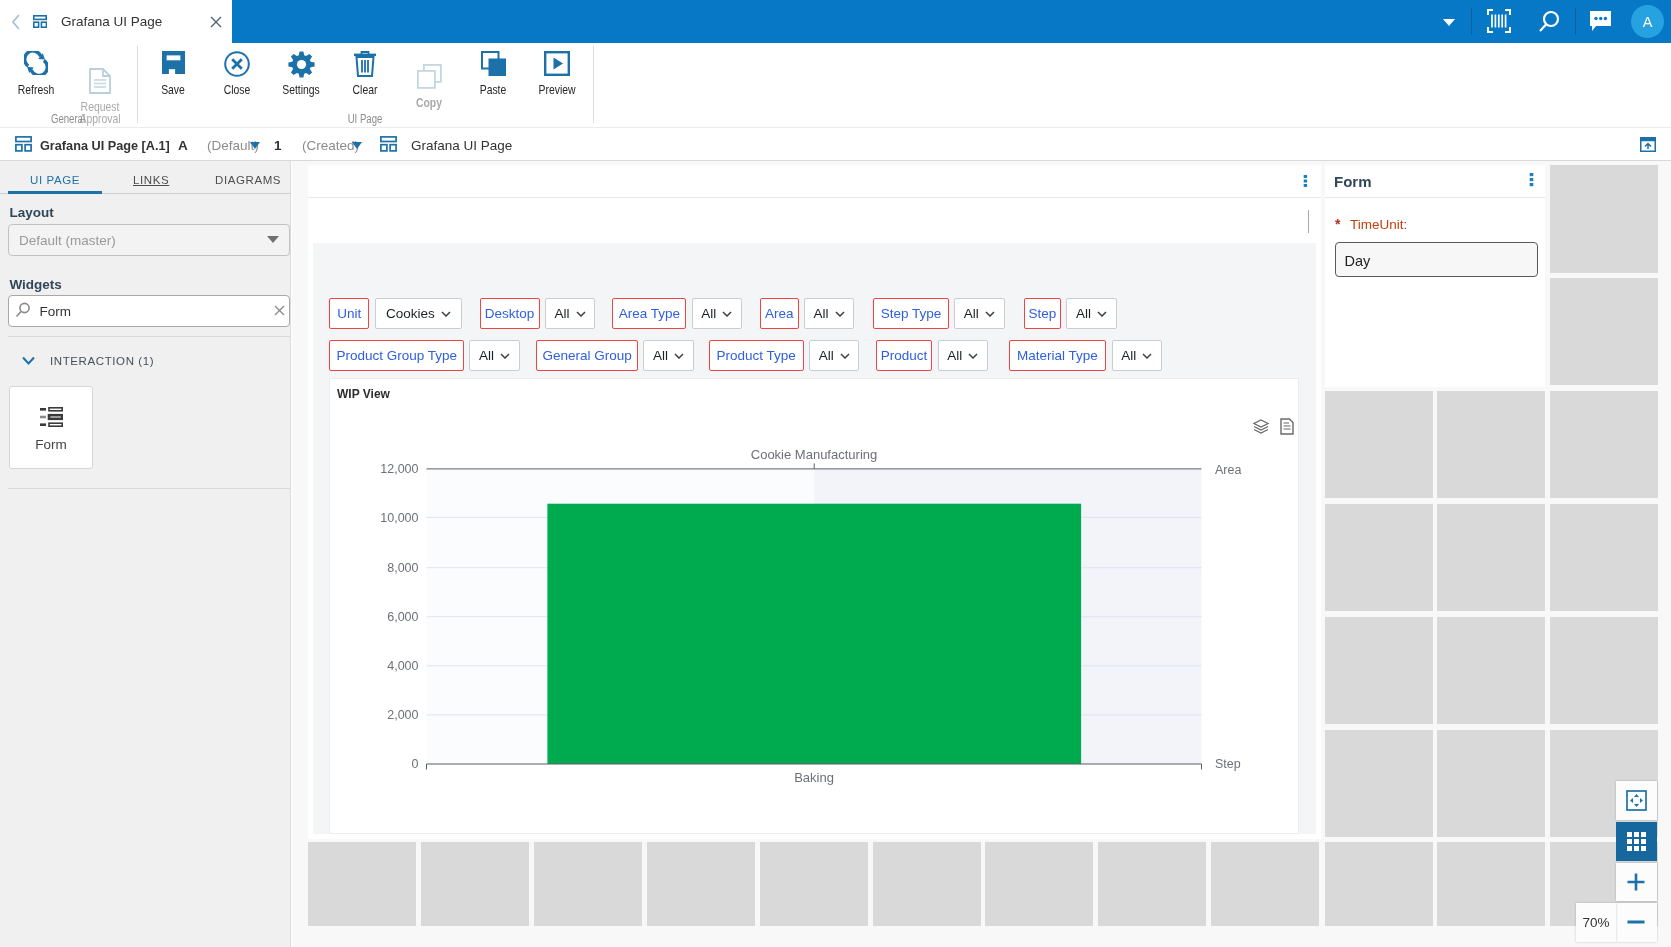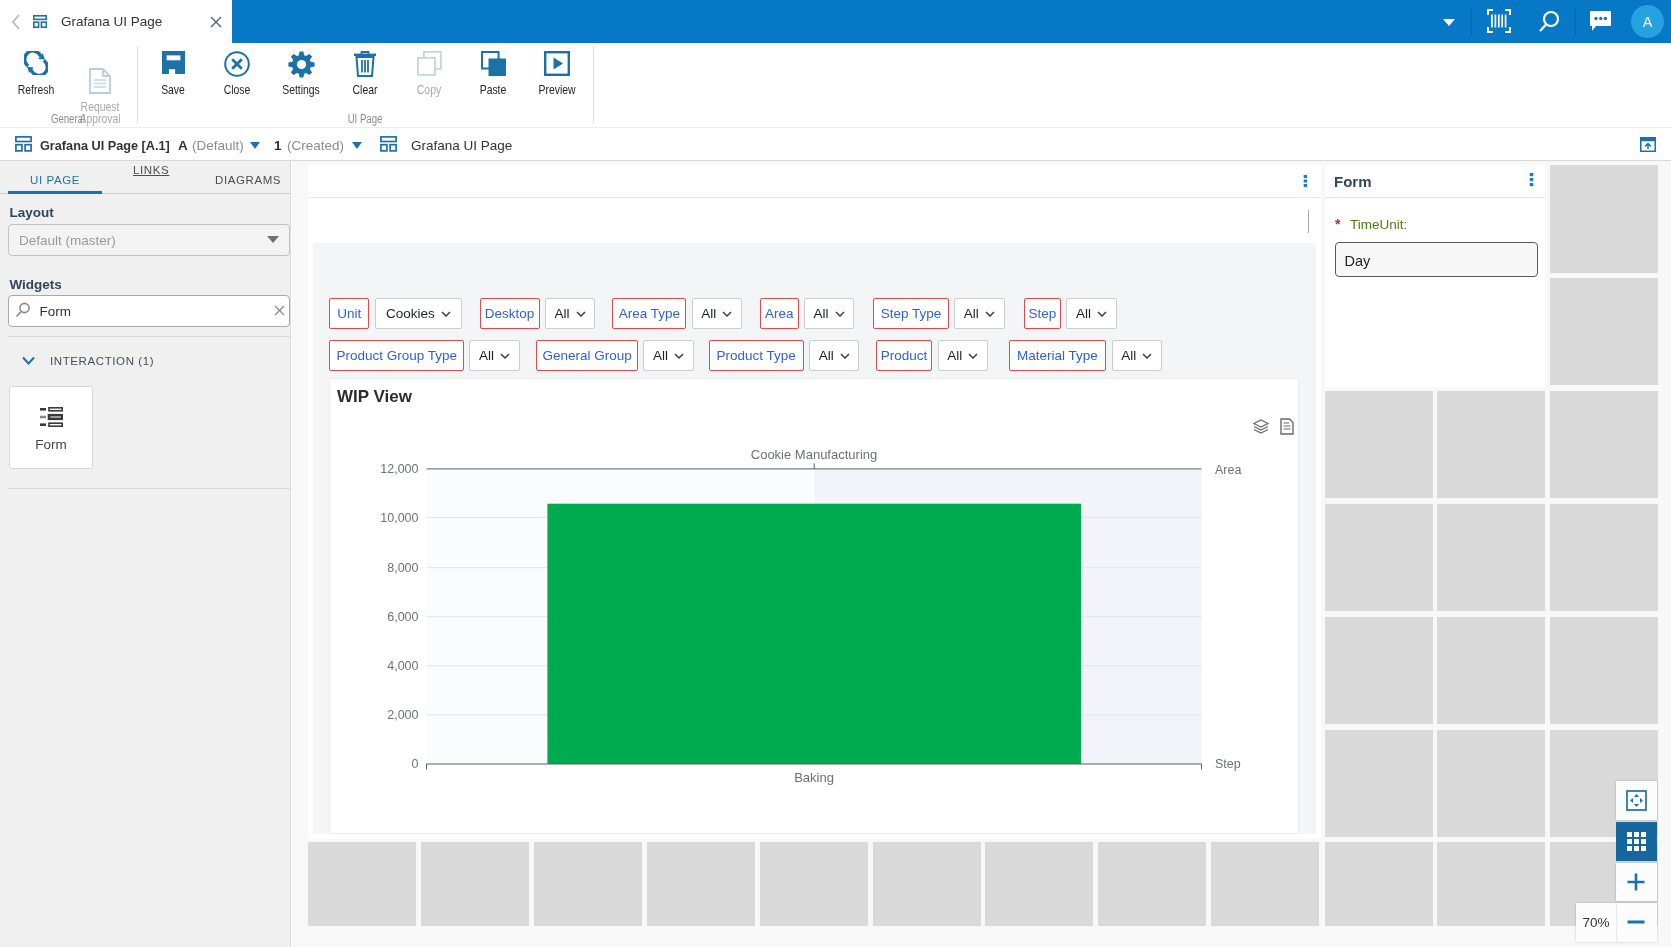--- a/index.html
+++ b/index.html
@@ -17,21 +17,21 @@
   .rbtn { position:absolute; top:8px; width:96px; text-align:center; }
   .rbtn .ic { height:26px; margin-bottom:7px; }
   .rbtn .lb { font-size:13px; color:#262626; line-height:12.3px; transform:scaleX(0.8); white-space:nowrap; }
   .rbtn.dis .lb { color:#a9a9a9; }
   .rgroup { position:absolute; top:112px; font-size:12px; color:#8c8c8c; text-align:center; width:120px; transform:scaleX(0.8); }
   .rsep { position:absolute; top:3px; width:1px; height:77px; background:#dcdcdc; }
 
   #crumb { left:0; top:128px; width:1671px; height:33px; background:#fff; border-bottom:1px solid #d9d9d9; }
   .ct { position:absolute; top:138px; font-size:13.5px; color:#333; white-space:nowrap; }
   .ct.b { font-weight:bold; }
-  .ct.g { color:#8c8c8c; font-weight:normal; }
+  .ct.g { color:#8c8c8c; font-weight:normal;margin-left:15px; }
   .ccaret { position:absolute; top:142px; width:0; height:0; border-left:5.5px solid transparent; border-right:5.5px solid transparent; border-top:7px solid #1d71a9; }
 
   #sidebar { left:0; top:161px; width:291px; height:786px; background:#f1f0f0; border-right:1px solid #dcdcdc; }
   .stab { position:absolute; font-size:11.5px; letter-spacing:0.6px; color:#4d4d4d; }
   .shead { position:absolute; font-size:13.5px; font-weight:bold; color:#32465a; }
   .sline { position:absolute; left:8px; width:282px; height:1px; background:#d9d9d9; }
 
   #canvas { left:292px; top:161px; width:1379px; height:786px; background:#f8f8f8; }
   .tile { position:absolute; background:#d9d9d9; }
 
@@ -163,21 +163,21 @@
       <path d="M3.5 6 L5 25 H19 L20.5 6 Z" fill="none" stroke="#1d71a9" stroke-width="2"></path>
       <g stroke="#1d71a9" stroke-width="1.8">
             <path d="M9 9 V21.5"></path>
             <path d="M12 9 V21.5"></path>
             <path d="M15 9 V21.5"></path>
           </g>
     </svg></div>
     <div class="lb">Clear</div>
   </div>
 
-  <div class="rbtn dis" style="left:381px;top:51px;">
+  <div class="rbtn dis" style="left:381px;top:64px;font-weight:bold;">
     <div class="ic"><svg width="25" height="25" viewBox="0 0 25 25">
       <rect x="6.9" y="0.9" width="17" height="17" fill="none" stroke="#c4d6e2" stroke-width="1.8"></rect>
       <rect x="0.9" y="6.9" width="17" height="17" fill="#fff" stroke="#c4d6e2" stroke-width="1.8"></rect>
     </svg></div>
     <div class="lb">Copy</div>
   </div>
 
   <div class="rbtn" style="left:445px;top:51px;">
     <div class="ic"><svg width="25" height="25" viewBox="0 0 25 25">
       <rect x="1" y="1" width="16.5" height="16.5" fill="none" stroke="#1d71a9" stroke-width="2"></rect>
@@ -222,21 +222,21 @@
     </svg>
   <div class="ct" style="left:411px;">Grafana UI Page</div>
   <svg class="abs" style="left:1640px;top:136.5px" width="16" height="15" viewBox="0 0 16 15">
     <rect x="0.75" y="0.75" width="14.5" height="13.5" fill="none" stroke="#1d71a9" stroke-width="1.5"></rect>
     <rect x="0.75" y="0.75" width="14.5" height="3.5" fill="#1d71a9"></rect>
     <path d="M8 12 V7 M5 9.5 L8 6.5 L11 9.5" fill="none" stroke="#1d71a9" stroke-width="1.5"></path>
   </svg>
 
   <div class="abs" id="sidebar"></div>
   <div class="stab" style="left:30px;top:174px;color:#1d71a9;">UI PAGE</div>
-  <div class="stab" style="left:133px;top:164px;text-decoration:underline;">LINKS</div>
+  <div class="stab" style="left:133px;top:174px;text-decoration:underline;">LINKS</div>
   <div class="stab" style="left:215px;top:174px;">DIAGRAMS</div>
   <div class="abs" style="left:0;top:192.5px;width:291px;height:1px;background:#cfcfcf;"></div>
   <div class="abs" style="left:8px;top:191px;width:94px;height:2.5px;background:#1d71a9;"></div>
   <div class="shead" style="left:9.5px;top:205px;">Layout</div>
   <div class="abs" style="left:8px;top:223.5px;width:282px;height:32px;background:#f4f3f3;border:1px solid #c2c2c2;border-radius:4px;"></div>
   <div class="abs" style="left:19px;top:232.5px;font-size:13.5px;color:#9a9a9a;">Default (master)</div>
   <div class="abs" style="left:267px;top:236px;width:0;height:0;border-left:6px solid transparent;border-right:6px solid transparent;border-top:7.5px solid #707070;"></div>
   <div class="shead" style="left:9.5px;top:277px;">Widgets</div>
   <div class="abs" style="left:8px;top:294.5px;width:282px;height:32px;background:#fff;border:1px solid #a8a8a8;border-radius:4px;"></div>
   <svg class="abs" style="left:15px;top:302px" width="16" height="16" viewBox="0 0 16 16">
@@ -343,21 +343,21 @@
   <div class="chip lbl r2" style="left:875.8px;width:56.6px;">Product</div>
   <div class="chip dd r2" style="left:937.5px;width:50.5px;">All<svg class="cv" style="margin-left:6px;margin-top:2px" width="10" height="6" viewBox="0 0 10 6">
         <path d="M1 1 L5 5 L9 1" fill="none" stroke="#3c4043" stroke-width="1.5"></path>
       </svg></div>
   <div class="chip lbl r2" style="left:1008.5px;width:97.9px;">Material Type</div>
   <div class="chip dd r2" style="left:1111.5px;width:50.4px;">All<svg class="cv" style="margin-left:6px;margin-top:2px" width="10" height="6" viewBox="0 0 10 6">
         <path d="M1 1 L5 5 L9 1" fill="none" stroke="#3c4043" stroke-width="1.5"></path>
       </svg></div>
 
   <div class="abs" id="wippanel"></div>
-  <div class="abs" style="left:337px;top:386.5px;font-size:17px;font-weight:bold;color:#2d2d2d;">WIP View</div>
+  <div class="abs" style="left:337px;top:386.5px;font-size:12px;font-weight:bold;color:#2d2d2d;">WIP View</div>
   <svg class="abs" style="left:1253px;top:418.5px" width="16" height="17" viewBox="0 0 16 17">
     <g fill="none" stroke="#6a6a6a" stroke-width="1.3">
       <path d="M8 1 L15 4.5 L8 8 L1 4.5 Z"></path>
       <path d="M1 7.5 L8 11 L15 7.5"></path>
       <path d="M1 10.5 L8 14 L15 10.5"></path>
     </g>
   </svg>
   <svg class="abs" style="left:1279.5px;top:418px" width="14" height="17" viewBox="0 0 14 17">
     <path d="M1 1 H9.5 L13 4.5 V16 H1 Z" fill="none" stroke="#6a6a6a" stroke-width="1.4"></path>
     <g stroke="#8a8a8a" stroke-width="1.3">
@@ -400,21 +400,21 @@
   </svg>
   <div class="abs" id="formw"></div>
   <div class="abs" style="left:1334px;top:172.5px;font-size:15px;font-weight:bold;color:#32465a;">Form</div>
   <svg class="abs" style="left:1528.5px;top:172.5px" width="5" height="14" viewBox="0 0 5 14">
     <rect x="0.7" y="0" width="3.6" height="3.2" fill="#1a7ec0"></rect>
       <rect x="0.7" y="5" width="3.6" height="3.2" fill="#1a7ec0"></rect>
       <rect x="0.7" y="10" width="3.6" height="3.2" fill="#1a7ec0"></rect>
   </svg>
   <div class="abs" style="left:1324.5px;top:196.5px;width:220.5px;height:1px;background:#e6e6e6;"></div>
   <div class="abs" style="left:1335px;top:216px;font-size:14px;font-weight:bold;color:#b02e2e;">*</div>
-  <div class="abs" style="left:1350px;top:216.5px;font-size:13.5px;color:#4d7c0f;">TimeUnit:</div>
+  <div class="abs" style="left:1350px;top:216.5px;font-size:13.5px;color:#c2410c;">TimeUnit:</div>
   <div class="abs" style="left:1334.5px;top:241.5px;width:203.5px;height:35.5px;background:#f7f7f7;border:1px solid #5a5a5a;border-radius:4px;"></div>
   <div class="abs" style="left:1344.5px;top:252.5px;font-size:14.5px;color:#222;">Day</div>
 
   <div class="zbtn" style="top:781px;height:39px;">
       <svg width="21" height="21" viewBox="0 0 21 21">
     <rect x="1" y="1" width="19" height="19" fill="none" stroke="#1d71a9" stroke-width="1.7"></rect>
     <path d="M10.5 4 L13 7 H8 Z" fill="#1d71a9"></path>
     <path d="M10.5 17 L8 14 H13 Z" fill="#1d71a9"></path>
     <path d="M4 10.5 L7 8 V13 Z" fill="#1d71a9"></path>
     <path d="M17 10.5 L14 13 V8 Z" fill="#1d71a9"></path>

